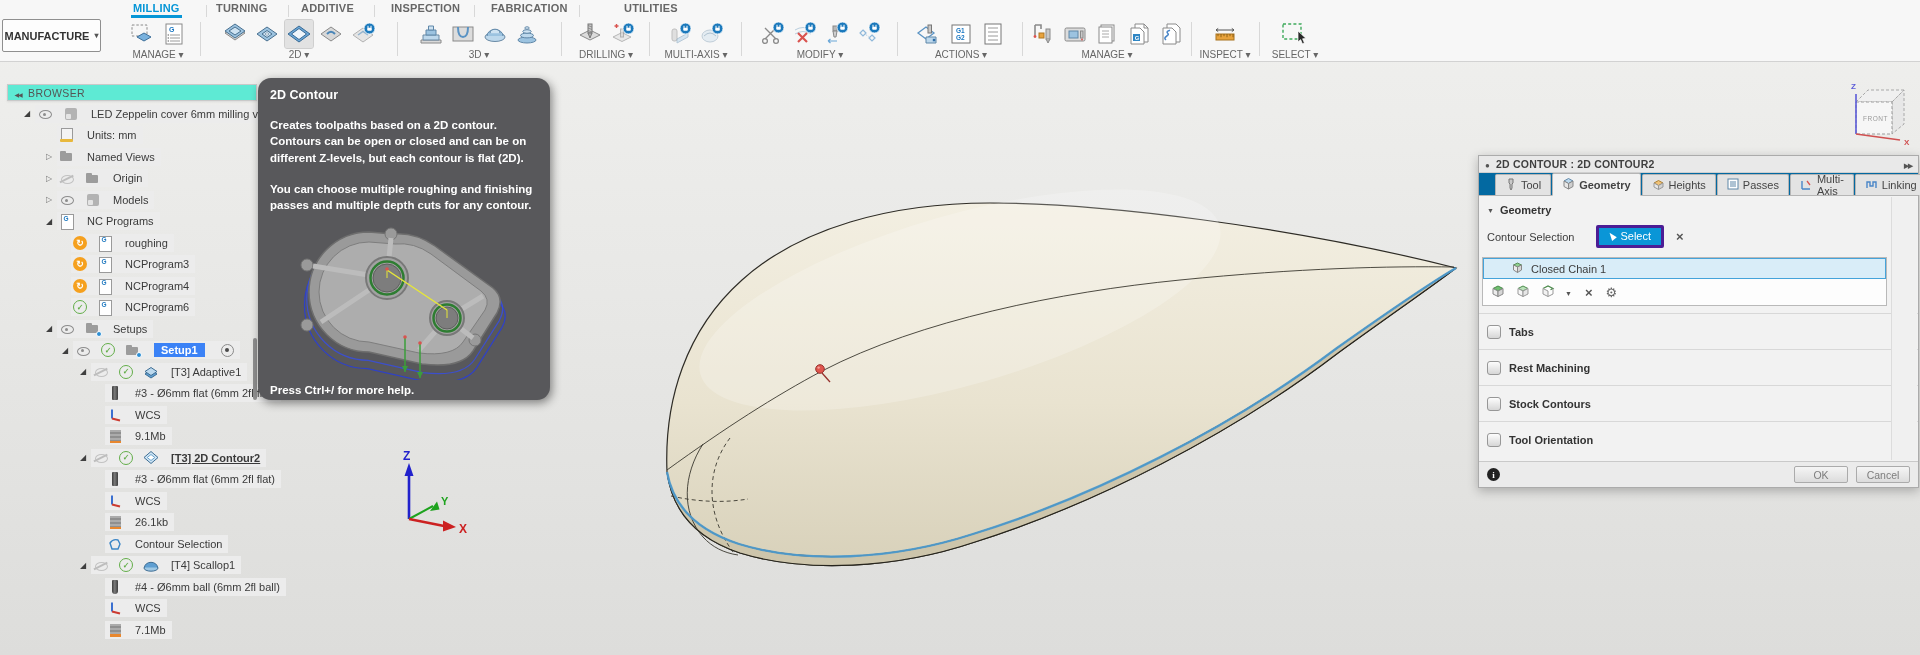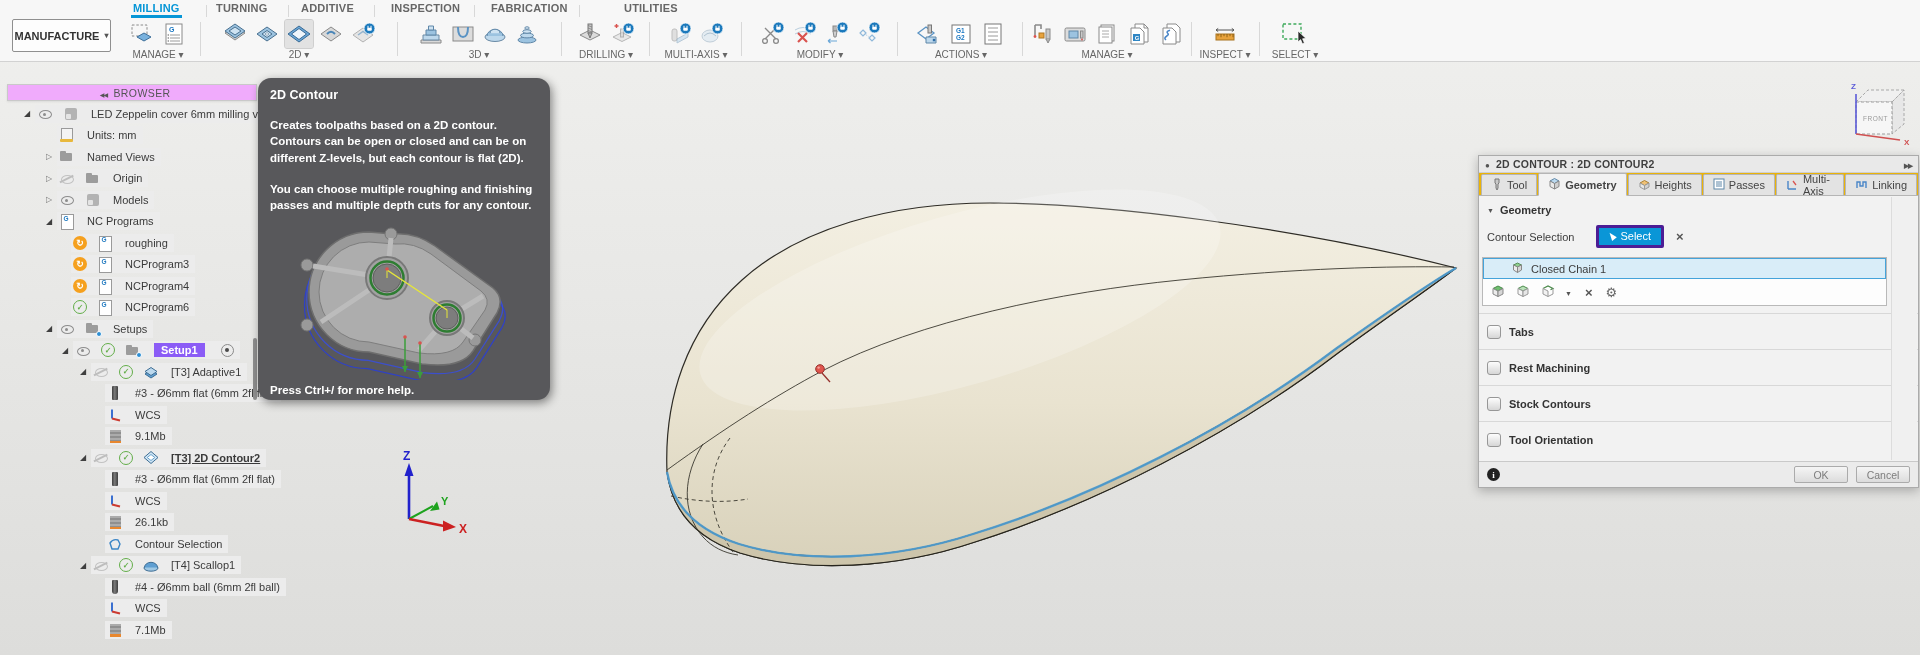--- a/index.html
+++ b/index.html
@@ -3,49 +3,49 @@
 <meta charset="utf-8">
 <style>
   * { margin:0; padding:0; box-sizing:border-box; }
   html,body { width:1920px; height:655px; overflow:hidden;
     font-family:"Liberation Sans", sans-serif; }
   body { background:linear-gradient(180deg,#f0f0ee 0%,#e8e8e6 45%,#dddddb 100%); position:relative; }
 
   
   .toolbar { position:absolute; left:0; top:0; width:1920px; height:62px; background:#f7f7f7;
     border-bottom:1px solid #d2d2d2; z-index:30; }
-  .wsbtn { position:absolute; left:12px; top:19px; width:99px; height:33px; background:#fdfdfd;
+  .wsbtn { position:absolute; left:2px; top:19px; width:99px; height:33px; background:#fdfdfd;
     border:1px solid #8f8f8f; border-radius:2px; display:flex; align-items:center; justify-content:center;
     font-size:11px; font-weight:bold; color:#333; cursor:default; }
   .wsbtn::after { content:"▾"; font-size:8px; margin-left:5px; color:#555; }
   .tabrow { position:absolute; top:2px; left:0; height:17px; width:100%; }
   .wstab { position:absolute; top:0; font-size:11px; font-weight:bold; color:#666; letter-spacing:.2px; }
   .wstab.active { color:#0696d7; }
   .wstab.active::after { content:""; position:absolute; left:-2px; right:-2px; bottom:-4px; height:3px; background:#0696d7; }
   .tabsep { position:absolute; top:3px; width:1px; height:12px; background:#d8d8d8; }
   .rgroup { position:absolute; top:20px; height:40px; display:flex; flex-direction:column; align-items:center; }
   .ricons { display:flex; align-items:center; gap:4px; height:28px; }
   .rlabel { font-size:10px; color:#666; margin-top:1px; white-space:nowrap; }
   .ticon { width:28px; height:28px; display:flex; align-items:center; justify-content:center; border-radius:2px; }
   .ticon.hovered { background:#e2e2e2; outline:1px solid #cfcfcf; }
   .ticon svg { display:block; }
   .gsep { position:absolute; top:22px; width:1px; height:34px; background:#d8d8d8; }
 
   
-  .browser-hdr { position:absolute; left:7px; top:84px; width:250px; height:17px; background:#f0abfc;
+  .browser-hdr { position:absolute; left:7px; top:84px; width:250px; height:17px; background:#5eead4;
     border:1px solid #c9c9c9; display:flex; align-items:center; z-index:20;
-    font-size:10.5px; color:#555; letter-spacing:.4px; box-shadow:0 1px 2px rgba(0,0,0,.08);justify-content:center; }
+    font-size:10.5px; color:#555; letter-spacing:.4px; box-shadow:0 1px 2px rgba(0,0,0,.08); }
   .collapse-ic { width:20px; text-align:center; }
   .collapse-ic::before { content:"◀◀"; font-size:6px; color:#555; letter-spacing:-1px; }
   .browser-rows { position:absolute; left:7px; top:103px; width:252px; z-index:20; }
   .brow { height:21.5px; display:flex; align-items:center; font-size:11px; color:#3a3a3a; white-space:nowrap; }
   .chip { display:inline-flex; align-items:center; background:#ececec; padding:1px 6px 1px 2px; height:18px; gap:10px; }
   .blabel { padding-left:2px; }
   .bold { font-weight:bold;text-decoration:underline; }
-  .sel-chip { background:#8b5cf6; color:#fff; font-weight:bold; padding:1px 7px; margin:0 3px; }
+  .sel-chip { background:#3b82f6; color:#fff; font-weight:bold; padding:1px 7px; margin:0 3px; }
   .ind0{padding-left:12px} .ind1{padding-left:34px} .indU{padding-left:50px}
   .ind2{padding-left:64px} .indS{padding-left:50px} .ind3{padding-left:68px} .ind4{padding-left:98px}
   .vscroll { position:absolute; left:253px; top:338px; width:4px; height:62px; background:#8f8f8f; border-radius:2px; z-index:21; }
 
   
   .t-ico { display:inline-flex; width:16px; height:16px; align-items:center; justify-content:center; flex:none; position:relative; }
   .i-tw-open::before { content:"◢"; font-size:8px; color:#3f3f3f; }
   .i-tw-closed::before { content:"▷"; font-size:8px; color:#777; }
   .i-eye::before { content:""; position:absolute; left:1.5px; top:4.5px; width:11px; height:7px; border:1px solid #8d8d8d; border-radius:50%; }
   .i-eye::after { content:""; position:absolute; left:6px; top:7px; width:3px; height:3px; background:#8d8d8d; border-radius:50%; }
@@ -85,21 +85,21 @@
   .viewcube { position:absolute; left:1846px; top:72px; z-index:8; }
 
   
   .dialog { position:absolute; left:1478px; top:155px; width:441px; height:333px; background:#f2f2f2;
     border:1px solid #ababab; box-shadow:0 3px 10px rgba(0,0,0,.25); z-index:35; font-size:11px; color:#3c3c3c; }
   .dlg-hdr { height:17px; background:#e9e9e9; border-bottom:1px solid #cfcfcf; display:flex; align-items:center;
     padding:0 6px; font-size:10.5px; font-weight:bold; color:#3f3f3f; letter-spacing:.2px; }
   .dlg-grip::before { content:"●"; font-size:8px; color:#555; margin-right:6px; }
   .dlg-exp { margin-left:auto; }
   .dlg-exp::before { content:"▶▶"; font-size:6.5px; color:#555; letter-spacing:-1px; }
-  .dlg-tabs { display:flex; align-items:flex-end; height:23px; padding-left:2px; border-bottom:1px solid #b5b5b5; background:#eab308; }
+  .dlg-tabs { display:flex; align-items:flex-end; height:23px; padding-left:16px; border-bottom:1px solid #b5b5b5; background:#0369a1; }
   .dtab { display:flex; align-items:center; gap:4px; height:21px; padding:0 9px; font-size:11px; color:#444;
     background:#e3e3e3; border:1px solid #b5b5b5; border-bottom:none; margin-right:1px; border-radius:2px 2px 0 0; }
   .dtab.active { background:#f2f2f2; font-weight:bold; height:23px; margin-bottom:-1px; border-bottom:1px solid #f2f2f2; }
   .dlg-sec-hdr { display:flex; align-items:center; height:22px; padding:6px 8px 0; font-weight:bold; color:#333; }
   .dlg-sec-hdr::before { content:"▼"; font-size:7px; color:#555; margin-right:6px; }
   .ctr-row { display:flex; align-items:center; padding:7px 8px 9px; gap:8px; }
   .sel-btn { display:flex; align-items:center; gap:5px; background:#0a96d7; color:#fff; border:3px solid #4c1d95;
     border-radius:2px; padding:2px 10px 3px; font-size:11px; margin-left:14px; }
   .sel-cursor { width:0; height:0; border-left:3.5px solid transparent; border-right:3.5px solid transparent;
     border-bottom:8px solid #fff; transform:rotate(-38deg); }

